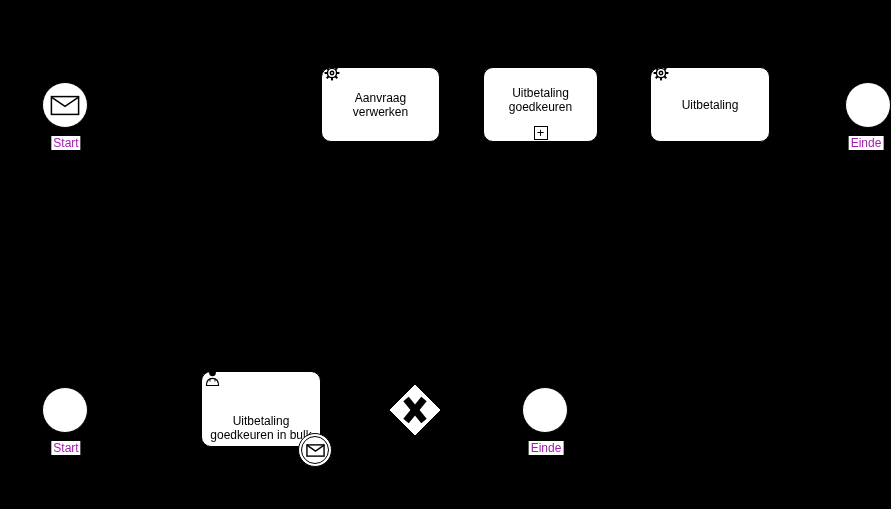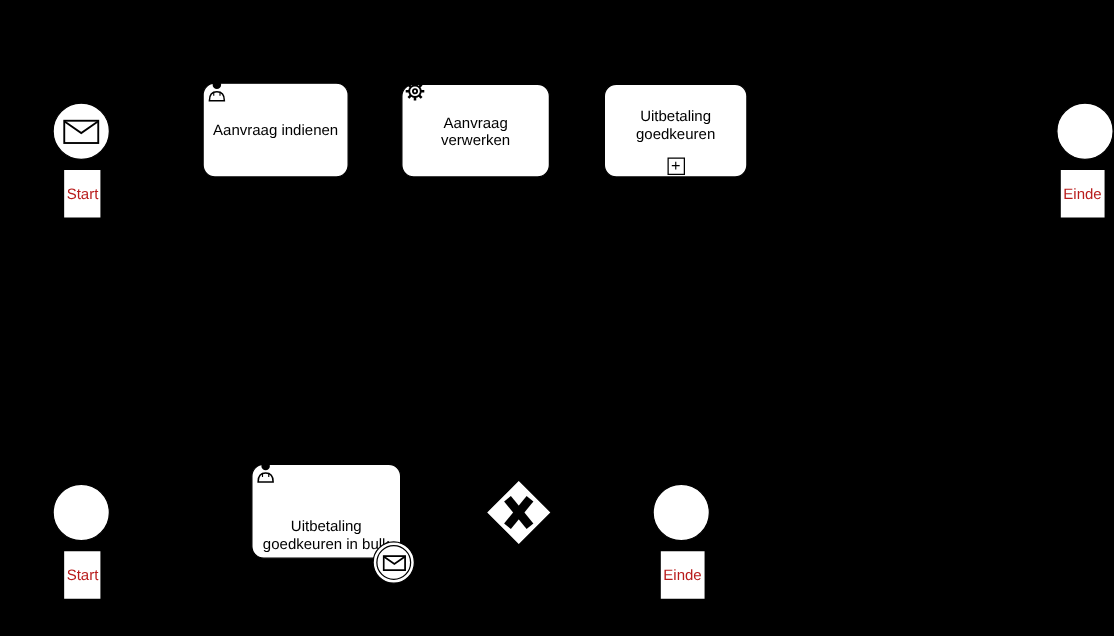--- a/index.html
+++ b/index.html
@@ -17,22 +17,22 @@
   .task.subprocess { padding-bottom:14px; }
   .task-icon { position:absolute; top:-4px; left:2px; width:17px; height:19px; }
   .gear { top:-4px; left:1px; width:18px; height:18px; }
   .event-circle {
     position:absolute; background:#ffffff; border:1px solid #000;
     border-radius:50%; box-sizing:border-box;
     display:flex; align-items:center; justify-content:center;
   }
   .event-label {
     position:absolute; transform:translateX(-50%);
-    background:#ffffff; color:#b91c1c; font-size:12px; line-height:14px;
-    padding:12px 2px; white-space:nowrap;
+    background:#ffffff; color:#a21caf; font-size:12px; line-height:14px;
+    padding:0 2px; white-space:nowrap;
   }
   .subprocess-marker {
     position:absolute; bottom:1px; left:50%; transform:translateX(-50%);
     width:14px; height:14px; box-sizing:border-box;
     background:#fff; border:1px solid #000;
     font-size:13px; line-height:11px; text-align:center; color:#000;
   }
   .gateway { position:absolute; }
   .boundary-event {
     position:absolute; width:34px; height:34px; box-sizing:border-box;
@@ -53,30 +53,20 @@
   <div class="event-circle" style="left:42px; top:82px; width:46px; height:46px;">
     <span style="display:flex;">
       <svg width="30" height="21" viewBox="0 0 32 22">
         <rect x="1.5" y="1.5" width="29" height="19" fill="#ffffff" stroke="#000000" stroke-width="1.6"></rect>
         <path d="M1.5,2 L16,12 L30.5,2" fill="none" stroke="#000000" stroke-width="1.6"></path>
       </svg>
     </span>
   </div>
   <div class="event-label" style="left:66px; top:136px;">Start</div>
 
-  <div class="task" style="left:162px; top:66px; width:117px; height:76px;">
-    <span class="task-icon">
-      <svg width="17" height="19" viewBox="0 0 17 19">
-        <path d="M2.5,17.5 C2.5,12 5.5,10.4 8.5,10.4 C11.5,10.4 14.5,12 14.5,17.5 Z" fill="#ffffff" stroke="#000000" stroke-width="1.2"></path>
-        <circle cx="8.5" cy="4.8" r="3.4" fill="#000000"></circle>
-        <path d="M6,11 L6,13.6 M11,11 L11,13.6" stroke="#000000" stroke-width="0.9"></path>
-      </svg>
-    </span>
-    <span>Aanvraag indienen</span>
-  </div>
 
   <div class="task subprocess" style="left:483px; top:67px; width:115px; height:75px;">
     <span>Uitbetaling goedkeuren</span>
     <span class="subprocess-marker">+</span>
   </div>
 
   <div class="task" style="left:321px; top:67px; width:119px; height:75px;">
     <span class="task-icon gear">
       <svg width="18" height="18" viewBox="0 0 16 16">
         <g stroke="#000000" fill="none" stroke-width="1.3">
@@ -91,20 +81,41 @@
           <path d="M3.9,8 L1.4,8"></path>
             <path d="M5.1,5.1 L3.3,3.3"></path>
           <path d="M8,3.9 L8,1.4"></path>
             <path d="M10.9,5.1 L12.7,3.3"></path>
         </g>
       </svg>
     </span>
     <span>Aanvraag verwerken</span>
   </div>
 
+  <div class="task" style="left:650px; top:67px; width:120px; height:75px;">
+    <span class="task-icon gear">
+      <svg width="18" height="18" viewBox="0 0 16 16">
+        <g stroke="#000000" fill="none" stroke-width="1.3">
+          <circle cx="8" cy="8" r="4.1"></circle>
+          <circle cx="8" cy="8" r="1.5"></circle>
+        </g>
+        <g stroke="#000000" stroke-width="1.8">
+          <path d="M12.1,8 L14.6,8"></path>
+            <path d="M10.9,10.9 L12.7,12.7"></path>
+          <path d="M8,12.1 L8,14.6"></path>
+            <path d="M5.1,10.9 L3.3,12.7"></path>
+          <path d="M3.9,8 L1.4,8"></path>
+            <path d="M5.1,5.1 L3.3,3.3"></path>
+          <path d="M8,3.9 L8,1.4"></path>
+            <path d="M10.9,5.1 L12.7,3.3"></path>
+        </g>
+      </svg>
+    </span>
+    <span>Uitbetaling</span>
+  </div>
 
   <div class="event-circle" style="left:845px; top:82px; width:46px; height:46px;"></div>
   <div class="event-label" style="left:866px; top:136px;">Einde</div>
 
   <div class="event-circle" style="left:42px; top:387px; width:46px; height:46px;"></div>
   <div class="event-label" style="left:66px; top:441px;">Start</div>
 
   <div class="task" style="left:201px; top:371px; width:120px; height:76px;align-items:flex-end;">
     <span class="task-icon">
       <svg width="17" height="19" viewBox="0 0 17 19">

